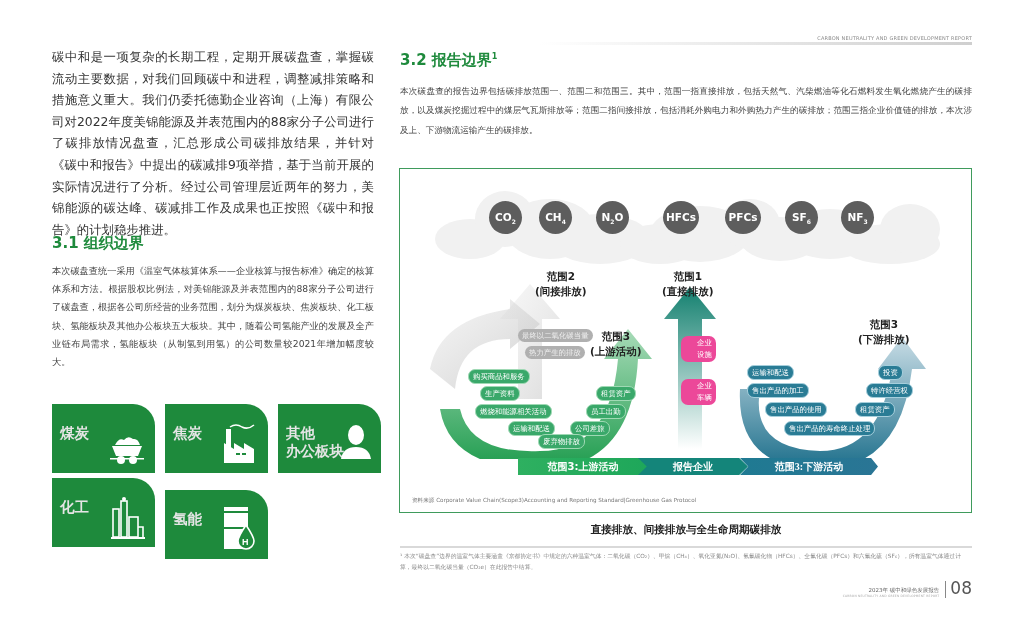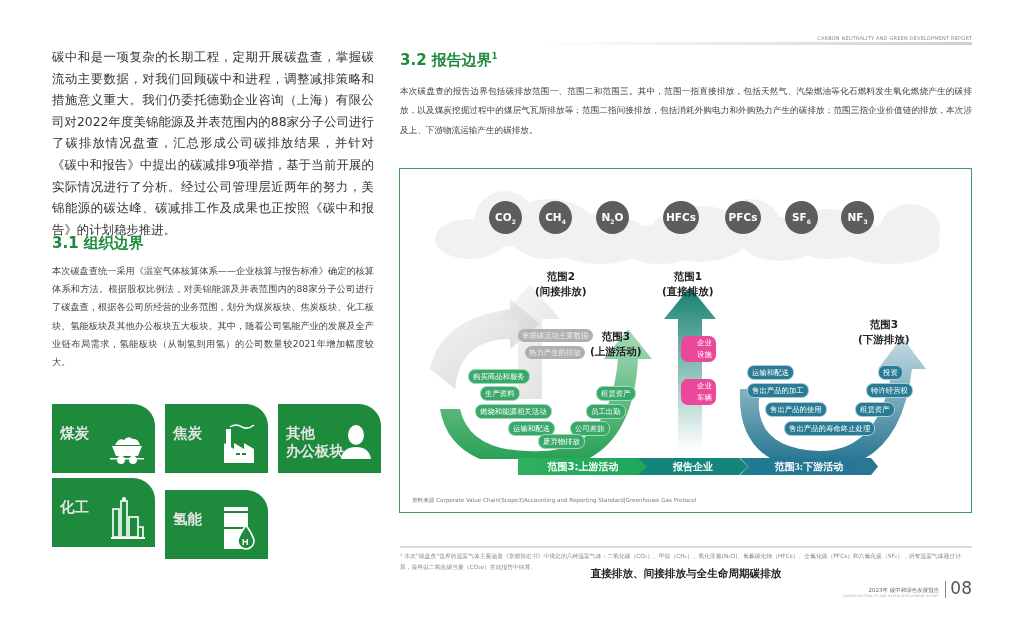--- a/index.html
+++ b/index.html
@@ -37,21 +37,21 @@
     .pill { position: absolute; font-size: 7.4px; color: #fff; border-radius: 7px; padding: 1px 4px; white-space: nowrap; line-height: 11px; }
     .pill.g { background: #3aa86a; border: 1px solid #9fd9b4; }
     .pill.gr { background: #b0b0b0; color: #eee; }
     .pill.b { background: #2a7c95; border: 1px solid #a6cfdc; }
     .pill.t { background: #ec4899; padding-left: 16px; }
 
     .chainbar { position: absolute; left: 118px; top: 289px; height: 33px; width: 360px; }
     .chainbar .seg { position: absolute; top: 0; height: 17px; color: #fff; font-size: 10px; font-weight: bold; line-height: 17px; text-align: center; }
 
     .source { position: absolute; left: 12px; top: 328px; font-size: 5.6px; color: #777; }
-    .caption { position: absolute; left: 400px; top: 523px; width: 572px; text-align: center; font-size: 10.6px; font-weight: bold; color: #222; margin-top: 44px; }
+    .caption { position: absolute; left: 400px; top: 523px; width: 572px; text-align: center; font-size: 10.6px; font-weight: bold; color: #222; }
 
     .fn-line { position: absolute; left: 400px; top: 546px; width: 572px; height: 2px; background: #d9d9d9; }
     .footnote { position: absolute; left: 400px; top: 551px; width: 572px; font-size: 5.8px; line-height: 11px; color: #888; }
 
     .page-foot { position: absolute; right: 52px; top: 578px; display: flex; align-items: flex-end; }
     .pf-text { text-align: right; margin-right: 6px; }
     .pf-title { font-size: 5.5px; color: #666; }
     .pf-sub { font-size: 3px; color: #aaa; letter-spacing: 0.2px; }
     .pf-divider { width: 1px; height: 17px; background: #888; margin-right: 4px; }
     .pf-num { font-size: 17px; color: #555; }
@@ -184,21 +184,21 @@
     </div>
   <div class="scope-label" style="left:190px; top:160px;">
       <div>范围3</div>
       <div>(上游活动)</div>
     </div>
   <div class="scope-label" style="left:458px; top:148px;">
       <div>范围3</div>
       <div>(下游排放)</div>
     </div>
 
-  <span class="pill gr" style="left:118px; top:160px;">掌握碳流动主要数据</span>
+  <span class="pill gr" style="left:118px; top:160px;">最终以二氧化碳当量</span>
   <span class="pill gr" style="left:125px; top:177px;">热力产生的排放</span>
 
   <span class="pill t" style="left:281px; top:167px; line-height:12px; text-align:center;"><span>企业</span><br><span>设施</span></span>
   <span class="pill t" style="left:281px; top:210px; line-height:12px; text-align:center;"><span>企业</span><br><span>车辆</span></span>
 
   <span class="pill g" style="left:68px; top:200px;">购买商品和服务</span>
   <span class="pill g" style="left:80px; top:217px;">生产资料</span>
   <span class="pill g" style="left:75px; top:235px;">燃烧和能源相关活动</span>
   <span class="pill g" style="left:108px; top:252px;">运输和配送</span>
   <span class="pill g" style="left:196px; top:217px;">租赁资产</span>

